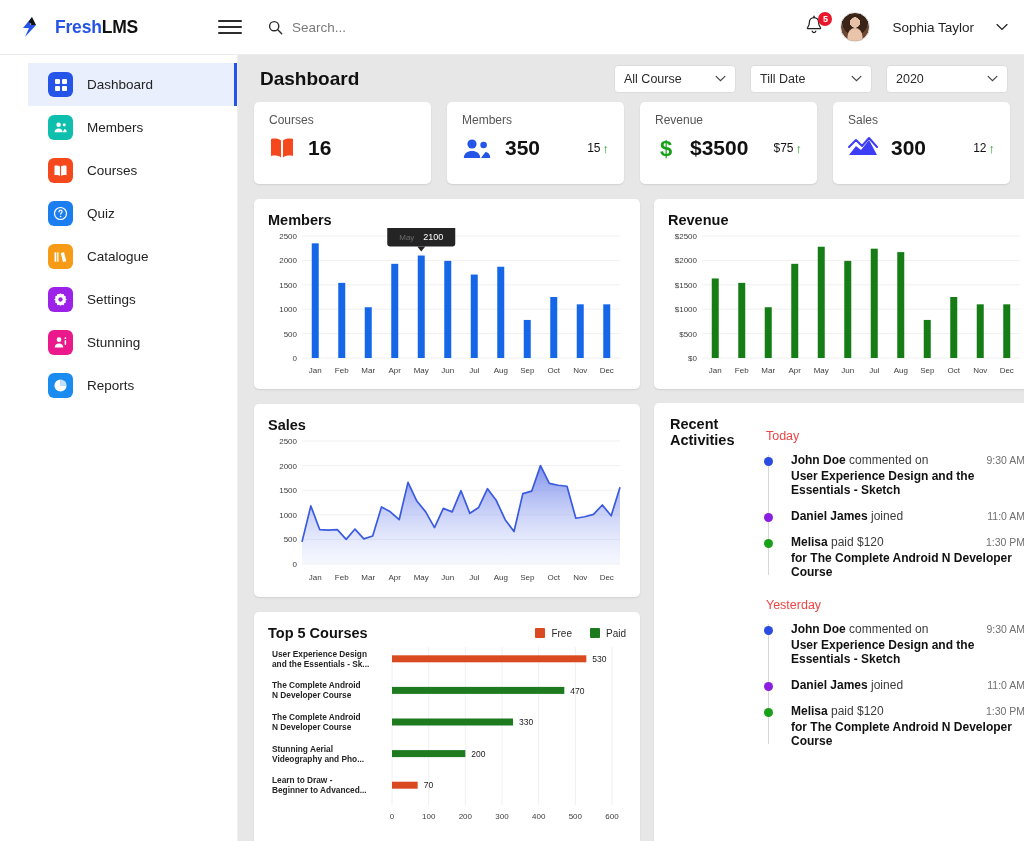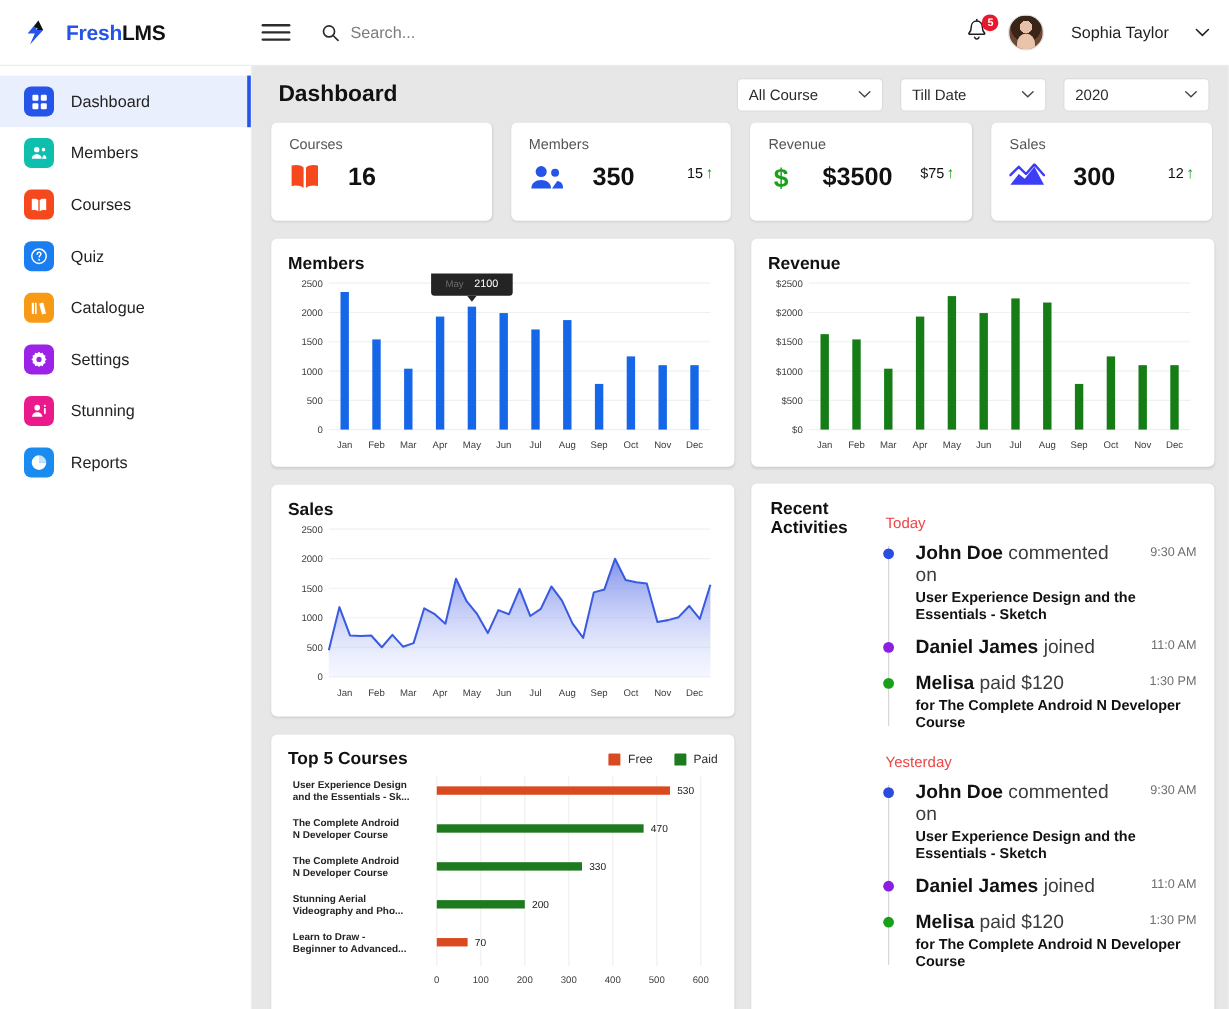--- a/index.html
+++ b/index.html
@@ -53,21 +53,21 @@
     border: 1px solid #e2e2e2; overflow: hidden; position: relative;
   }
   .avatar::after {
     content: ""; position: absolute; left: 50%; top: 52%;
     width: 15px; height: 17px; transform: translateX(-50%);
     background: #e9c3aa; border-radius: 50% 50% 42% 42%;
   }
   .user-name { font-size: 13.5px; color: #1f1f1f; }
 
   
-  .body { flex: 1; display: flex; min-height: 0; }
+  .body { flex: 1; display: flex; min-height: 0; margin-left: 28px; }
 
   
   .sidebar {
     width: 210px; flex: 0 0 210px; background: #ffffff;
     padding-top: 8px; border-right: 1px solid #efefef;
   }
   .nav-item {
     display: flex; align-items: center; gap: 14px;
     height: 43px; padding-left: 20px; cursor: pointer;
     position: relative;
@@ -104,21 +104,21 @@
   .select .chev { margin-left: auto; }
 
   .scroll { flex: 1; padding: 0 14px 14px 16px; overflow: hidden; }
 
   .card { background: #fff; border-radius: 5px; box-shadow: 0 1px 2px rgba(0,0,0,.10); }
 
   
   .stats { display: flex; gap: 16px; }
   .stat { flex: 1; height: 82px; padding: 11px 15px 0 15px; }
   .stat-label { font-size: 12px; color: #555; margin-bottom: 9px; }
-  .stat-row { display: flex; align-items: flex-start; gap: 23px; }
+  .stat-row { display: flex; align-items: center; gap: 13px; }
   .stat-val { font-size: 21px; font-weight: bold; color: #111; }
   .stat-delta { margin-left: auto; font-size: 12px; color: #111; display: flex; align-items: center; gap: 2px; }
   .stat-delta .arr { color: #18a018; font-size: 13px; }
 
   
   .grid { display: flex; gap: 14px; margin-top: 15px; }
   .col-l { width: 386px; flex: 0 0 386px; display: flex; flex-direction: column; gap: 15px; }
   .col-r { flex: 1; display: flex; flex-direction: column; gap: 14px; }
 
   .panel-title { font-size: 14.5px; font-weight: bold; color: #111; }
@@ -152,21 +152,21 @@
   .act-list { position: relative; padding-left: 17px; }
   .act-list::before {
     content: ""; position: absolute; left: 4px; top: 8px; bottom: 10px;
     width: 1px; background: #d8d8d8;
   }
   .act-item { position: relative; padding: 6px 0 6px 10px; }
   .act-dot {
     position: absolute; left: -17px; top: 10px;
     width: 9px; height: 9px; border-radius: 50%;
   }
-  .act-line1 { font-size: 16px; color: #3c3c3c; padding-right: 60px; }
+  .act-line1 { font-size: 12px; color: #3c3c3c; padding-right: 60px; }
   .act-line1 b { color: #111; font-weight: bold; }
   .act-line2 { font-size: 12px; color: #111; font-weight: bold; margin-top: 2px; }
   .act-time { position: absolute; right: 0; top: 7px; font-size: 10.5px; color: #6f6f6f; }
 </style>
 </head>
 <body>
 
 <div class="app">
 
   <div class="topbar">

